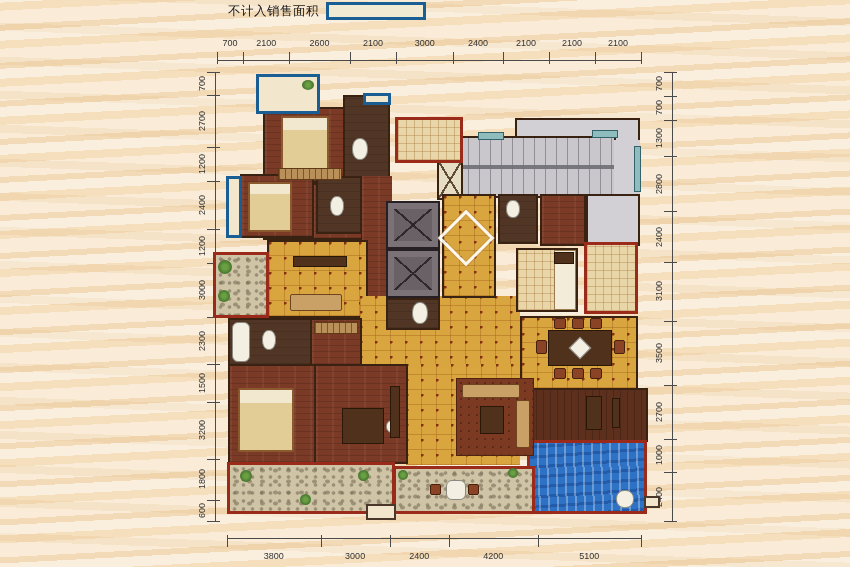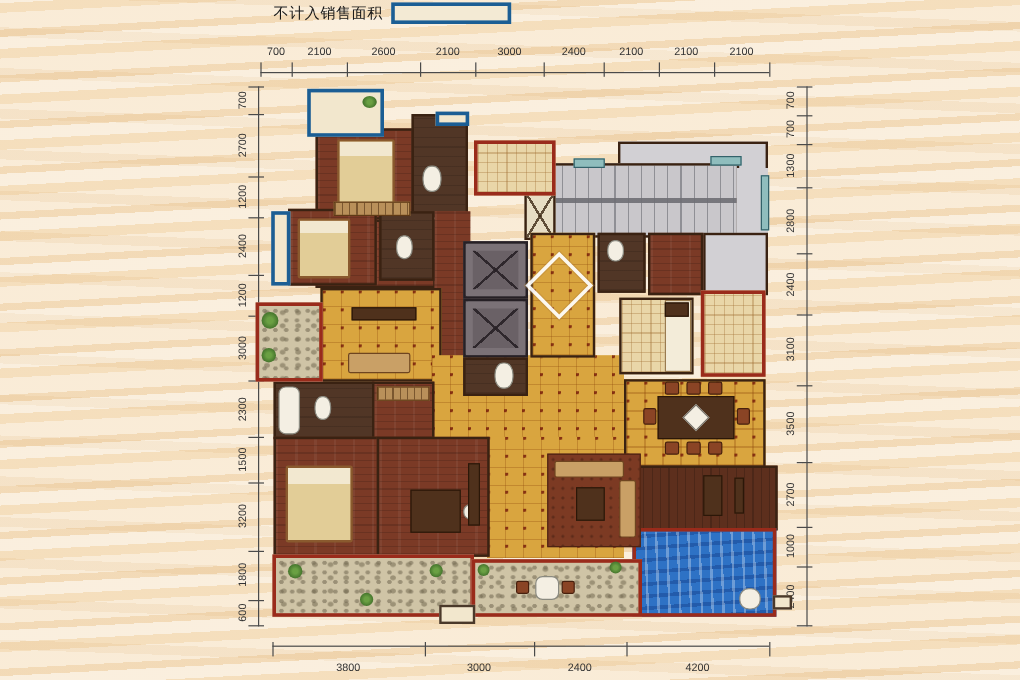--- a/index.html
+++ b/index.html
@@ -140,20 +140,23 @@
       </div>
       <div class="seg" style="flex-grow: 3000;">
         <span>3000</span>
       </div>
       <div class="seg" style="flex-grow: 2400;">
         <span>2400</span>
       </div>
       <div class="seg" style="flex-grow: 4200; text-align: right;">
         <span>4200</span>
       </div>
+      <div class="seg" style="flex-grow: 5100;">
+        <span>5100</span>
+      </div>
     </div>
   <div id="dim-left" class="dim-v" style="left:189px;top:72px;height:450px;">
       <div class="seg" style="flex-grow: 700;">
         <span>700</span>
       </div>
       <div class="seg" style="flex-grow: 2700;">
         <span>2700</span>
       </div>
       <div class="seg" style="flex-grow: 1200;">
         <span>1200</span>

